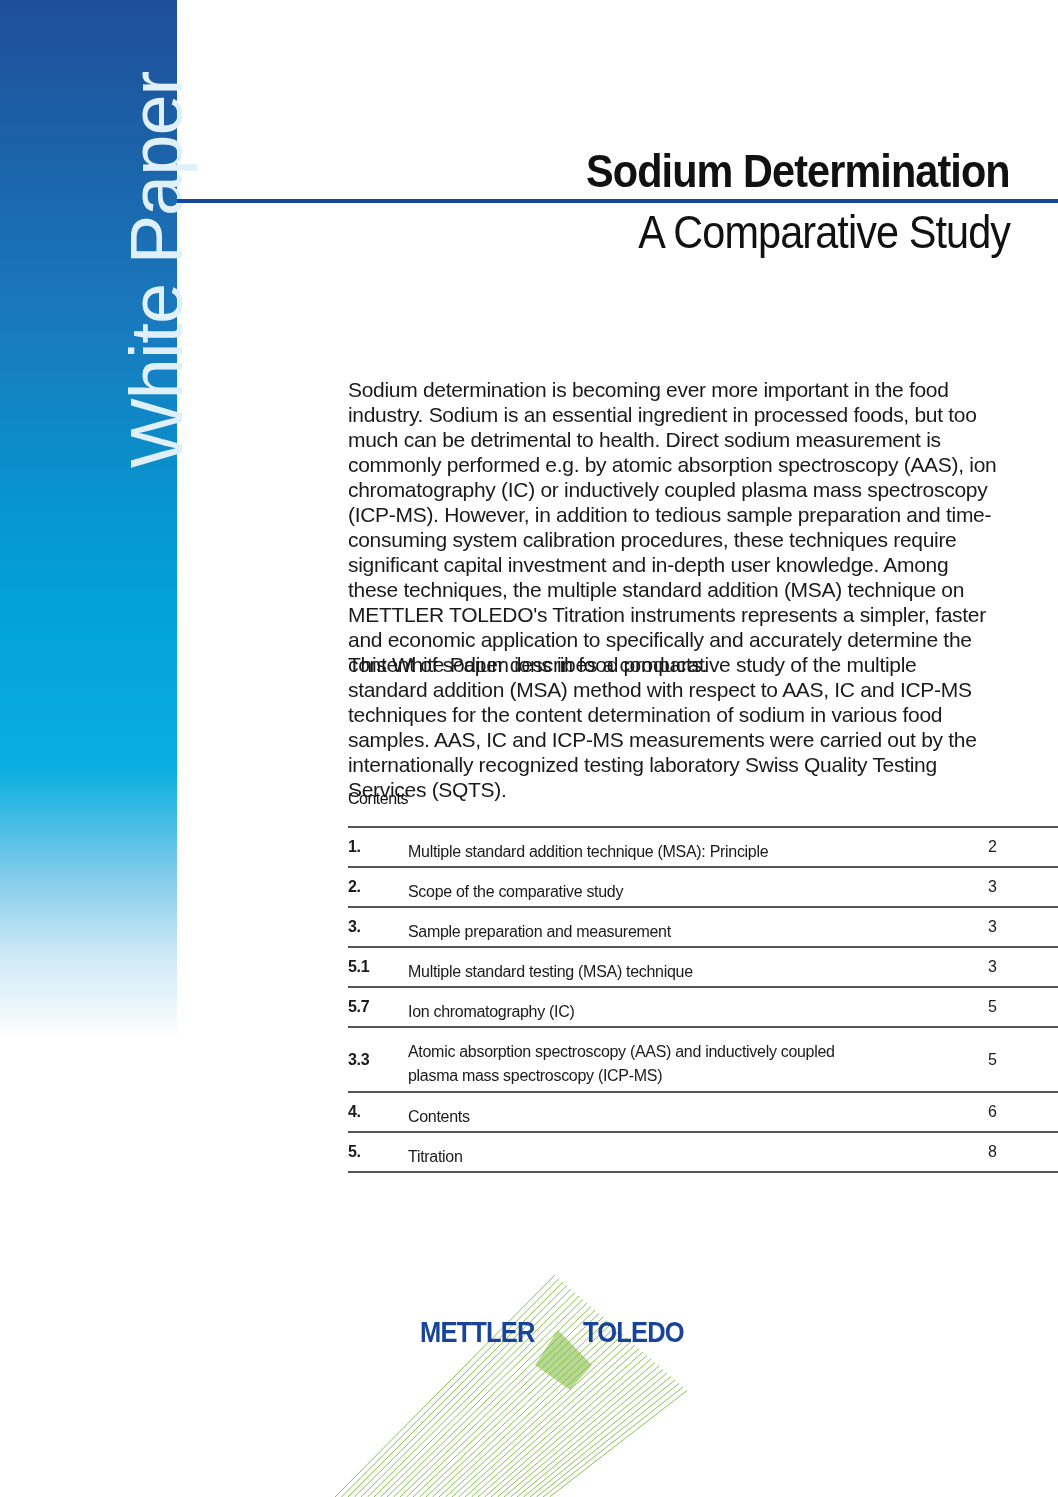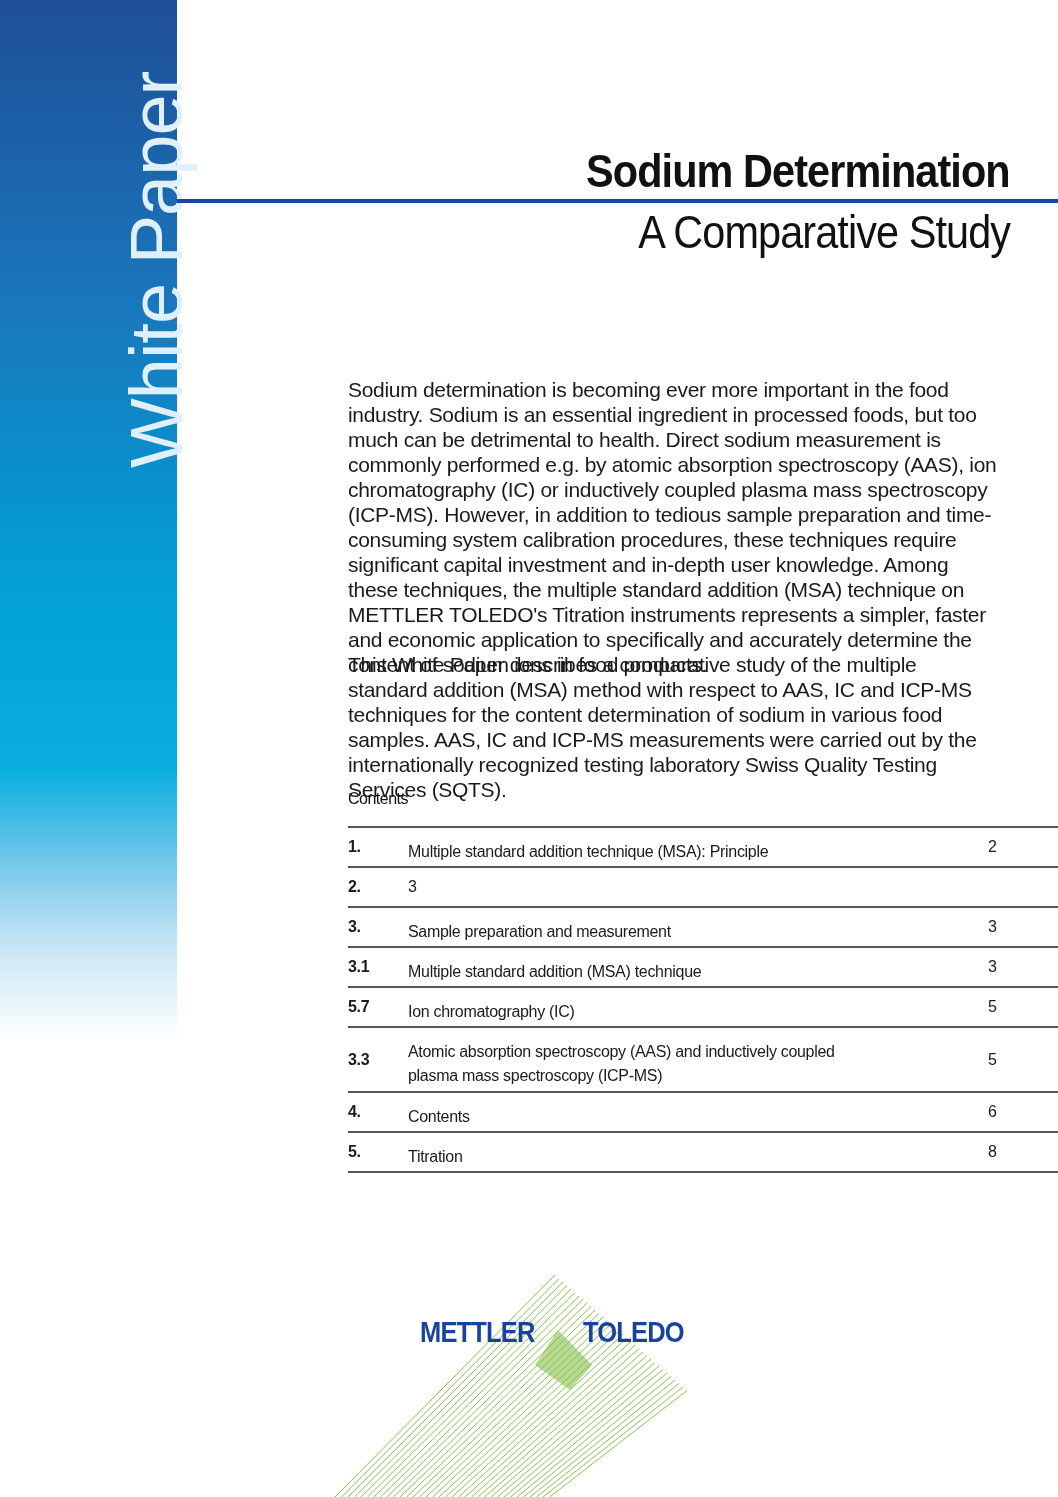--- a/index.html
+++ b/index.html
@@ -87,30 +87,31 @@
 <div class="contents-heading">Contents</div>
 
 <div class="toc">
   <div class="toc-row">
     <span class="toc-num">1.</span>
     <span class="toc-title">Multiple standard addition technique (MSA): Principle</span>
     <span class="toc-page">2</span>
   </div>
   <div class="toc-row">
     <span class="toc-num">2.</span>
+    <span class="toc-title">Scope of the comparative study</span>
     <span class="toc-page">3</span>
   </div>
   <div class="toc-row">
     <span class="toc-num">3.</span>
     <span class="toc-title">Sample preparation and measurement</span>
     <span class="toc-page">3</span>
   </div>
   <div class="toc-row">
-    <span class="toc-num">3.1</span>
-    <span class="toc-title">Multiple standard addition (MSA) technique</span>
+    <span class="toc-num">5.1</span>
+    <span class="toc-title">Multiple standard testing (MSA) technique</span>
     <span class="toc-page">3</span>
   </div>
   <div class="toc-row">
     <span class="toc-num">5.7</span>
     <span class="toc-title">Ion chromatography (IC)</span>
     <span class="toc-page">5</span>
   </div>
   <div class="toc-row tall">
     <span class="toc-num">3.3</span>
     <span class="toc-title" style="width:470px;margin-right:110px">Atomic absorption spectroscopy (AAS) and inductively coupled plasma mass spectroscopy (ICP-MS)</span>

